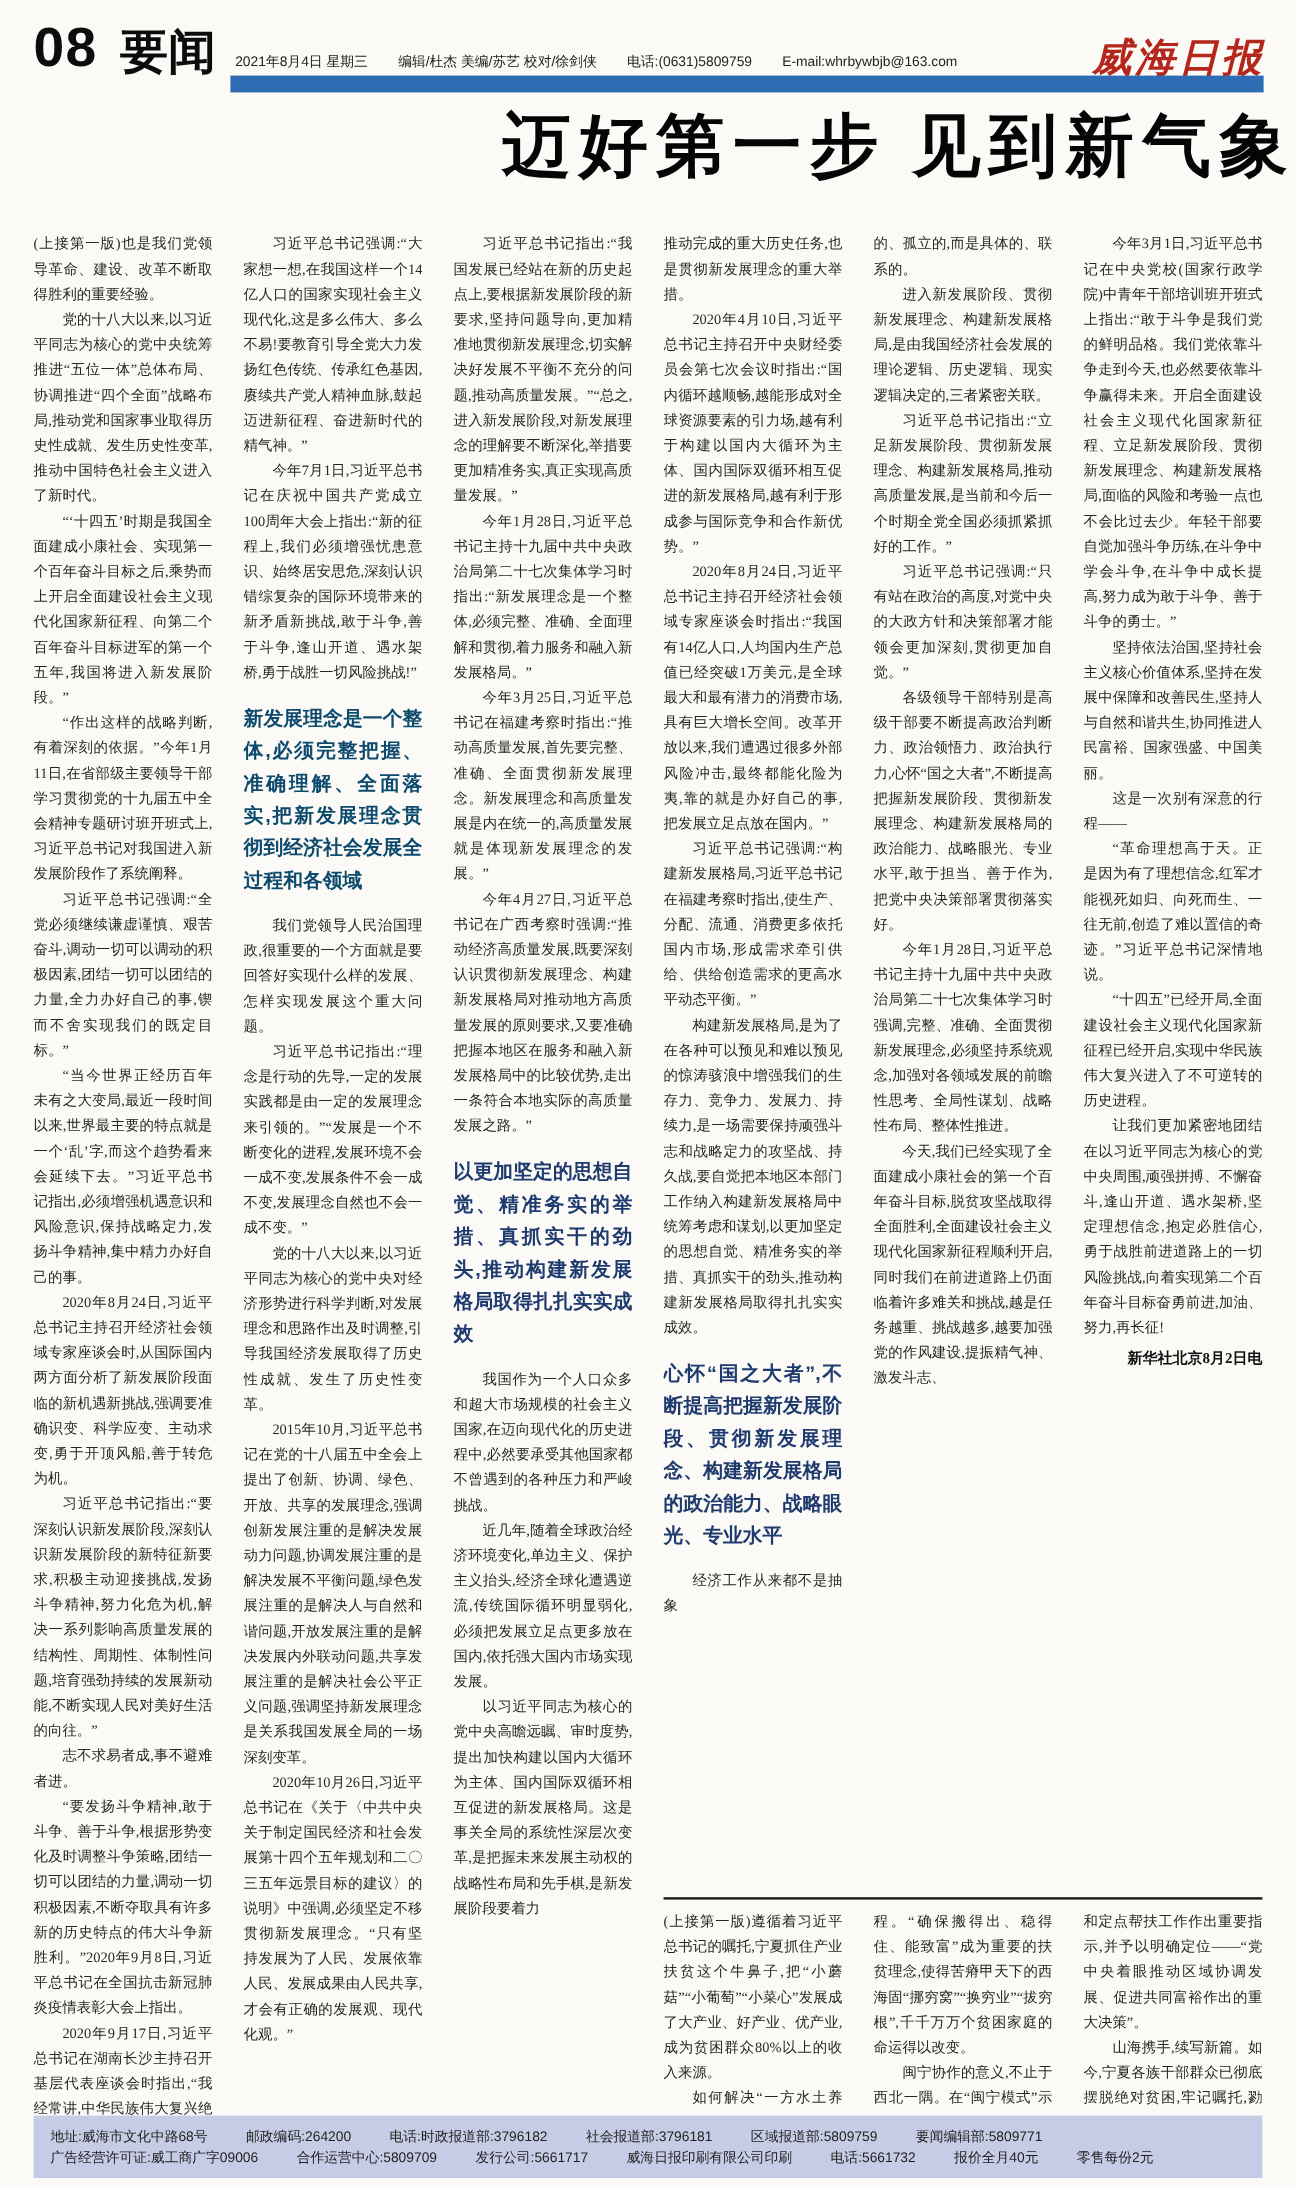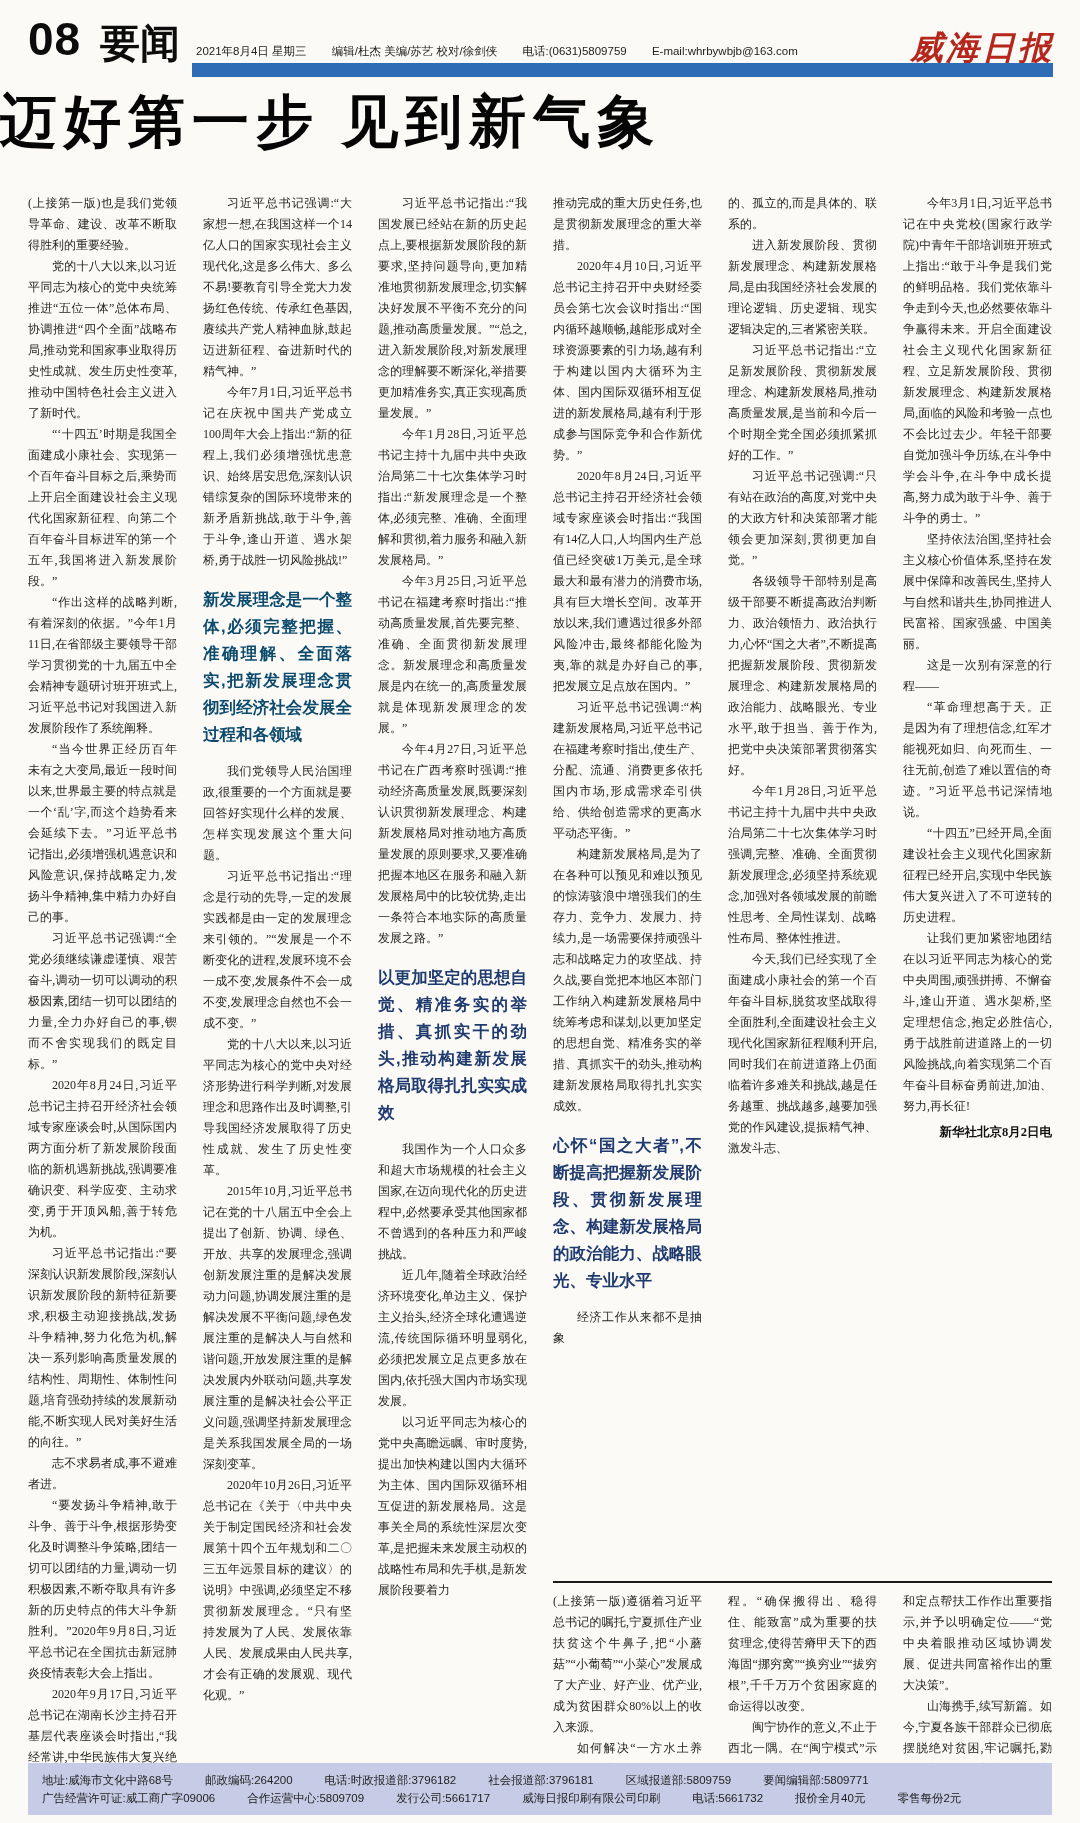--- a/index.html
+++ b/index.html
@@ -14,21 +14,21 @@
   .section{position:absolute;left:100px;top:16px;font-family:"Liberation Sans","DejaVu Sans",sans-serif;
           font-weight:bold;font-size:40px;color:#0c0c0c;}
   .hdr-info{position:absolute;left:196px;top:44px;font-size:11.5px;color:#222;
           font-family:"Liberation Sans","DejaVu Sans",sans-serif;white-space:nowrap;}
   .hdr-info span{margin-right:22px;}
   .masthead{position:absolute;right:26px;top:26px;font-size:33px;font-weight:bold;font-style:italic;
           letter-spacing:3px;font-family:"Liberation Serif","DejaVu Serif",serif;}
   .bluebar{position:absolute;left:192px;top:63px;width:861px;height:14px;}
 
   
-  .headline{position:absolute;left:0;top:84px;width:1080px;text-align:left;
+  .headline{position:absolute;left:0;top:84px;width:1080px;text-align:right;
           font-size:57px;font-weight:900;letter-spacing:7px;color:#050505;
           font-family:"Liberation Serif","DejaVu Serif",serif;}
 
   
   .content{position:absolute;left:28px;top:193px;width:1024px;height:1577px;
           display:grid;grid-template-columns:repeat(6,1fr);column-gap:26px;}
   .mcol{overflow:hidden;height:1577px;}
   .right-group{grid-column:4/7;display:flex;flex-direction:column;height:1577px;}
   .rg-main{display:grid;grid-template-columns:repeat(3,1fr);column-gap:26px;height:1382px;overflow:hidden;}
   .rg-main .mcol{height:1382px;}
@@ -69,22 +69,22 @@
   </div>
 
   <div class="headline">迈好第一步  见到新气象</div>
 
   <div class="content">
     <div class="mcol">
         <p class="p noindent">(上接第一版)也是我们党领导革命、建设、改革不断取得胜利的重要经验。</p>
         <p class="p">党的十八大以来,以习近平同志为核心的党中央统筹推进“五位一体”总体布局、协调推进“四个全面”战略布局,推动党和国家事业取得历史性成就、发生历史性变革,推动中国特色社会主义进入了新时代。</p>
         <p class="p">“‘十四五’时期是我国全面建成小康社会、实现第一个百年奋斗目标之后,乘势而上开启全面建设社会主义现代化国家新征程、向第二个百年奋斗目标进军的第一个五年,我国将进入新发展阶段。”</p>
         <p class="p">“作出这样的战略判断,有着深刻的依据。”今年1月11日,在省部级主要领导干部学习贯彻党的十九届五中全会精神专题研讨班开班式上,习近平总书记对我国进入新发展阶段作了系统阐释。</p>
+        <p class="p">习近平总书记强调:“全党必须继续谦虚谨慎、艰苦奋斗,调动一切可以调动的积极因素,团结一切可以团结的力量,全力办好自己的事,锲而不舍实现我们的既定目标。”</p>
         <p class="p">“当今世界正经历百年未有之大变局,最近一段时间以来,世界最主要的特点就是一个‘乱’字,而这个趋势看来会延续下去。”习近平总书记指出,必须增强机遇意识和风险意识,保持战略定力,发扬斗争精神,集中精力办好自己的事。</p>
-        <p class="p">习近平总书记强调:“全党必须继续谦虚谨慎、艰苦奋斗,调动一切可以调动的积极因素,团结一切可以团结的力量,全力办好自己的事,锲而不舍实现我们的既定目标。”</p>
         <p class="p">2020年8月24日,习近平总书记主持召开经济社会领域专家座谈会时,从国际国内两方面分析了新发展阶段面临的新机遇新挑战,强调要准确识变、科学应变、主动求变,勇于开顶风船,善于转危为机。</p>
         <p class="p">习近平总书记指出:“要深刻认识新发展阶段,深刻认识新发展阶段的新特征新要求,积极主动迎接挑战,发扬斗争精神,努力化危为机,解决一系列影响高质量发展的结构性、周期性、体制性问题,培育强劲持续的发展新动能,不断实现人民对美好生活的向往。”</p>
         <p class="p">志不求易者成,事不避难者进。</p>
         <p class="p">“要发扬斗争精神,敢于斗争、善于斗争,根据形势变化及时调整斗争策略,团结一切可以团结的力量,调动一切积极因素,不断夺取具有许多新的历史特点的伟大斗争新胜利。”2020年9月8日,习近平总书记在全国抗击新冠肺炎疫情表彰大会上指出。</p>
         <p class="p">2020年9月17日,习近平总书记在湖南长沙主持召开基层代表座谈会时指出,“我经常讲,中华民族伟大复兴绝不是轻轻松松、敲锣打鼓就能实现的。艰难方显勇毅,磨砺始得玉成”。</p>
       </div>
     <div class="mcol">
         <p class="p">习近平总书记强调:“大家想一想,在我国这样一个14亿人口的国家实现社会主义现代化,这是多么伟大、多么不易!要教育引导全党大力发扬红色传统、传承红色基因,赓续共产党人精神血脉,鼓起迈进新征程、奋进新时代的精气神。”</p>
         <p class="p">今年7月1日,习近平总书记在庆祝中国共产党成立100周年大会上指出:“新的征程上,我们必须增强忧患意识、始终居安思危,深刻认识错综复杂的国际环境带来的新矛盾新挑战,敢于斗争,善于斗争,逢山开道、遇水架桥,勇于战胜一切风险挑战!”</p>
         <h3 class="subhead" style="color: #0c4a6e;">新发展理念是一个整体,必须完整把握、准确理解、全面落实,把新发展理念贯彻到经济社会发展全过程和各领域</h3>

